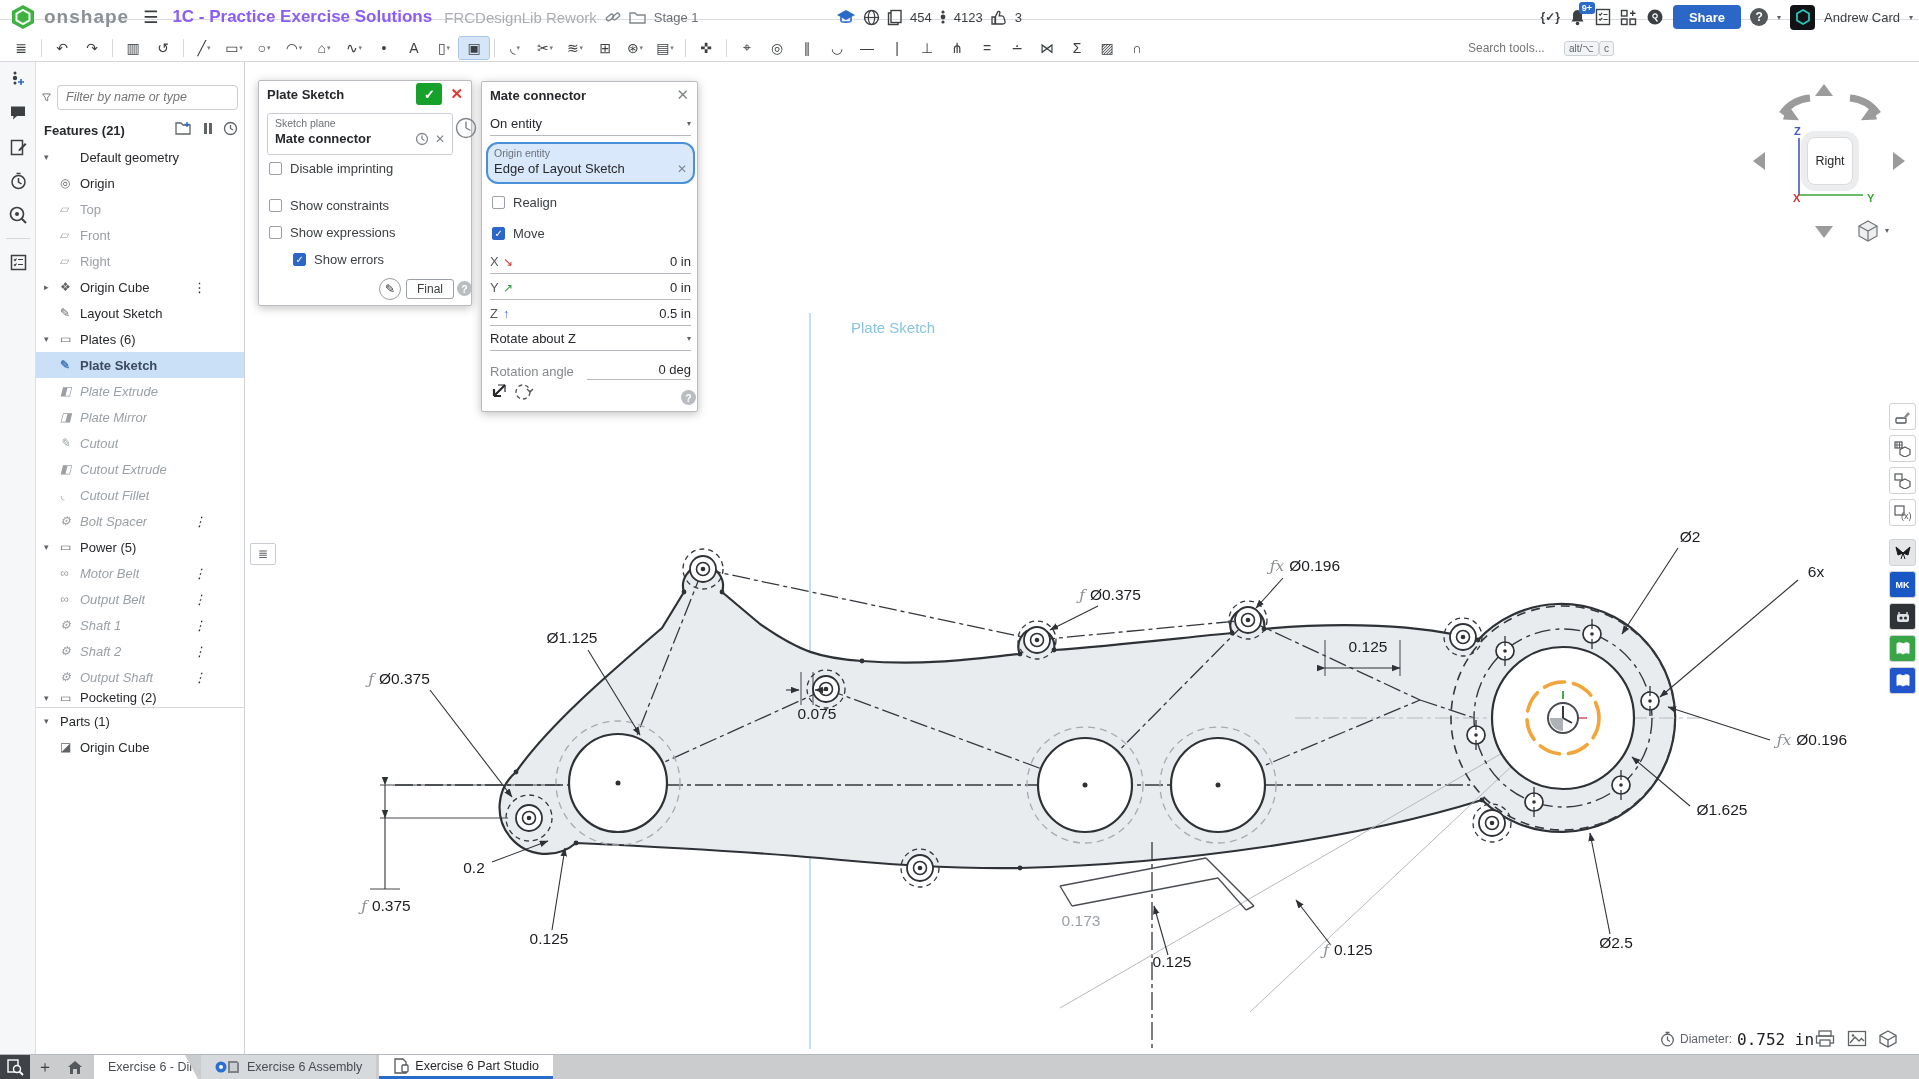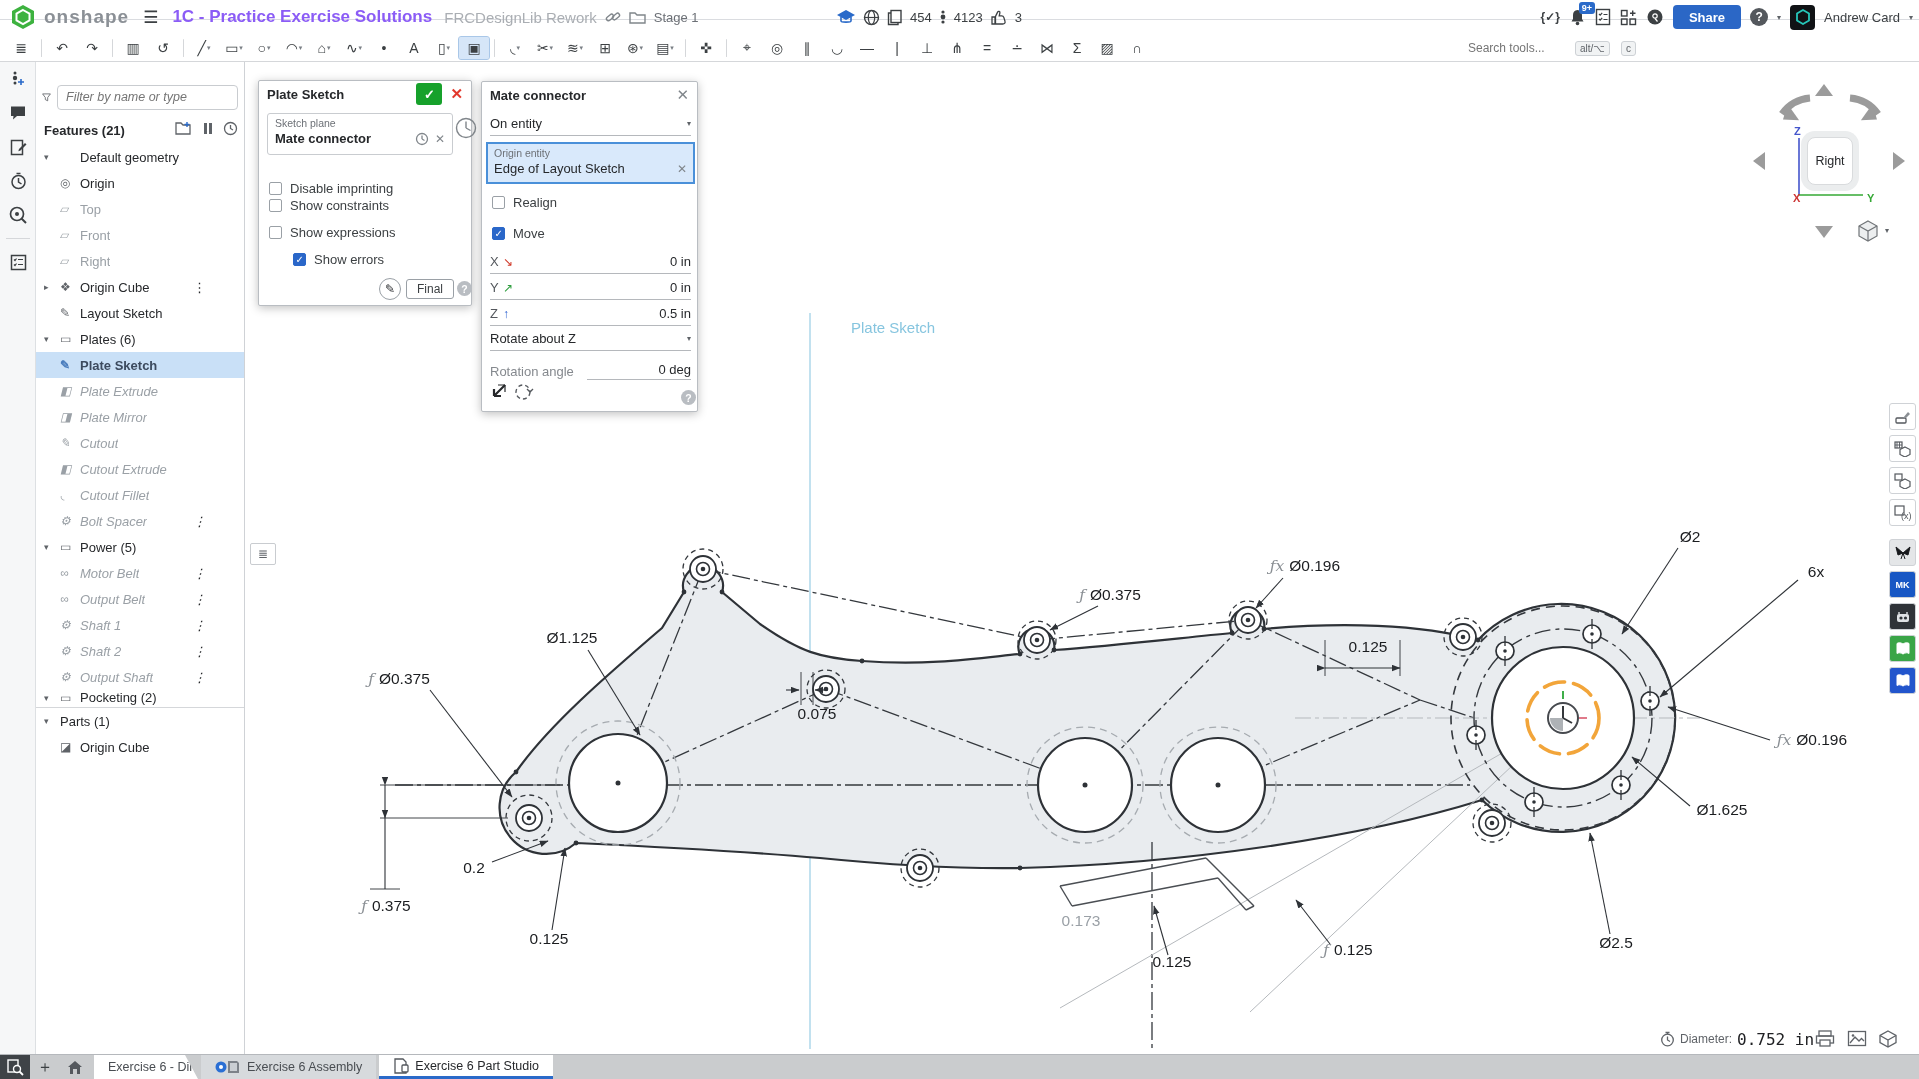--- a/index.html
+++ b/index.html
@@ -39,21 +39,21 @@
   .tool { height:22px; min-width:30px; display:flex; align-items:center; justify-content:center;
     font-size:14px; color:#3c4043; gap:1px; border-radius:2px; }
   .tool .tcaret { font-size:7px; color:#7a7f85; }
   .tool.sep { min-width:1px; width:1px; height:18px; background:#d5d7da; margin:0 5px; }
   .tool.active { background:#d6e6f8; outline:1px solid #a9c7e8; }
   #searchtools { position:absolute; left:1468px; top:4px; width:168px; height:20px; display:flex;
     align-items:center; background:#fff; }
   #searchtools input { width:96px; height:20px; border:none; font-size:12px; color:#80868b;
     font-family:"Liberation Sans",sans-serif; outline:none; }
   .chip { font-size:10px; color:#5f6368; background:#f1f3f4; border:1px solid #cdd1d5;
-    border-radius:3px; padding:1px 4px; margin-left:11px; white-space:nowrap; }
+    border-radius:3px; padding:1px 4px; margin-left:0; white-space:nowrap; }
 
   
   #leftrail { position:absolute; left:0; top:62px; width:36px; height:993px; background:#f6f7f8;
     border-right:1px solid #dde0e3; z-index:30; }
   .railicon { width:36px; height:34px; display:flex; align-items:center; justify-content:center; color:#3c4043; }
   .raildiv { width:24px; height:1px; background:#d5d7da; margin:6px auto; }
 
   
   #fpanel { position:absolute; left:36px; top:62px; width:209px; height:993px; background:#fff;
     border-right:1px solid #cfd2d6; z-index:30; }
@@ -101,21 +101,21 @@
   .finalbtn { position:absolute; left:147px; top:198px; width:48px; height:20px; border:1px solid #9aa0a6;
     border-radius:3px; background:#fff; font-size:12px; color:#3c4043; }
   .sketchbtn { position:absolute; left:120px; top:197px; width:22px; height:22px; border:1px solid #9aa0a6;
     border-radius:50%; background:#fff; font-size:12px; color:#26282b; }
   .qmark { position:absolute; width:15px; height:15px; border-radius:50%; background:#b9bdc2; color:#fff;
     font-size:10.5px; font-weight:bold; display:flex; align-items:center; justify-content:center; }
   .ddrow { position:absolute; left:8px; width:201px; height:24px; border-bottom:1px solid #b5b8bc;
     display:flex; align-items:center; font-size:13px; color:#26282b; }
   .ddrow .sp { flex:1; }
   .entbox { position:absolute; left:4px; top:60px; width:209px; height:42px; background:#d9e9fb;
-    border:2px solid #4a90d9; border-radius:0; padding:3px 6px; }
+    border:2px solid #4a90d9; border-radius:12px; padding:3px 6px; }
   .entval { display:flex; align-items:center; font-size:13px; color:#26282b; margin-top:2px; }
   .mc-axis { position:absolute; left:8px; width:201px; height:24px; display:flex; align-items:center;
     font-size:13px; border-bottom:1px solid #b5b8bc; }
   .ax-l { color:#54585d; width:13px; }
   .ax-a { font-size:12px; width:16px; }
   .ax-v { flex:1; text-align:right; color:#26282b; }
   .rotrow { position:absolute; left:8px; width:201px; display:flex; font-size:13px; align-items:center; }
   .rotlab { color:#85898e; flex:1; }
   .rotval { color:#26282b; border-bottom:1px solid #b5b8bc; width:104px; text-align:right; padding-bottom:2px; }
 
@@ -905,21 +905,21 @@
       </svg>
       <span class="closex gray" style="font-size:12px;">✕</span>
     </div>
   </div>
   <svg class="abs" width="22" height="22" viewBox="0 0 22 22" style="left:196px; top:36px;">
     <circle cx="11" cy="11" r="9.5" fill="none" stroke="#80868b" stroke-width="1.4"></circle>
     <path d="M11,11 L11,4.5 M11,11 L15.5,13.5" stroke="#80868b" stroke-width="1.4"></path>
   </svg>
   <div>
 
-      <div class="cbrow pscb" style="top: 100px; gap: 8px;">
+      <div class="cbrow pscb" style="top: 80px; gap: 8px;">
         <span class="cb"></span>
         <span>Disable imprinting</span>
       </div>
 
       <div class="cbrow pscb" style="top: 117px;">
         <span class="cb"></span>
         <span>Show constraints</span>
       </div>
 
       <div class="cbrow pscb" style="top: 144px;">

